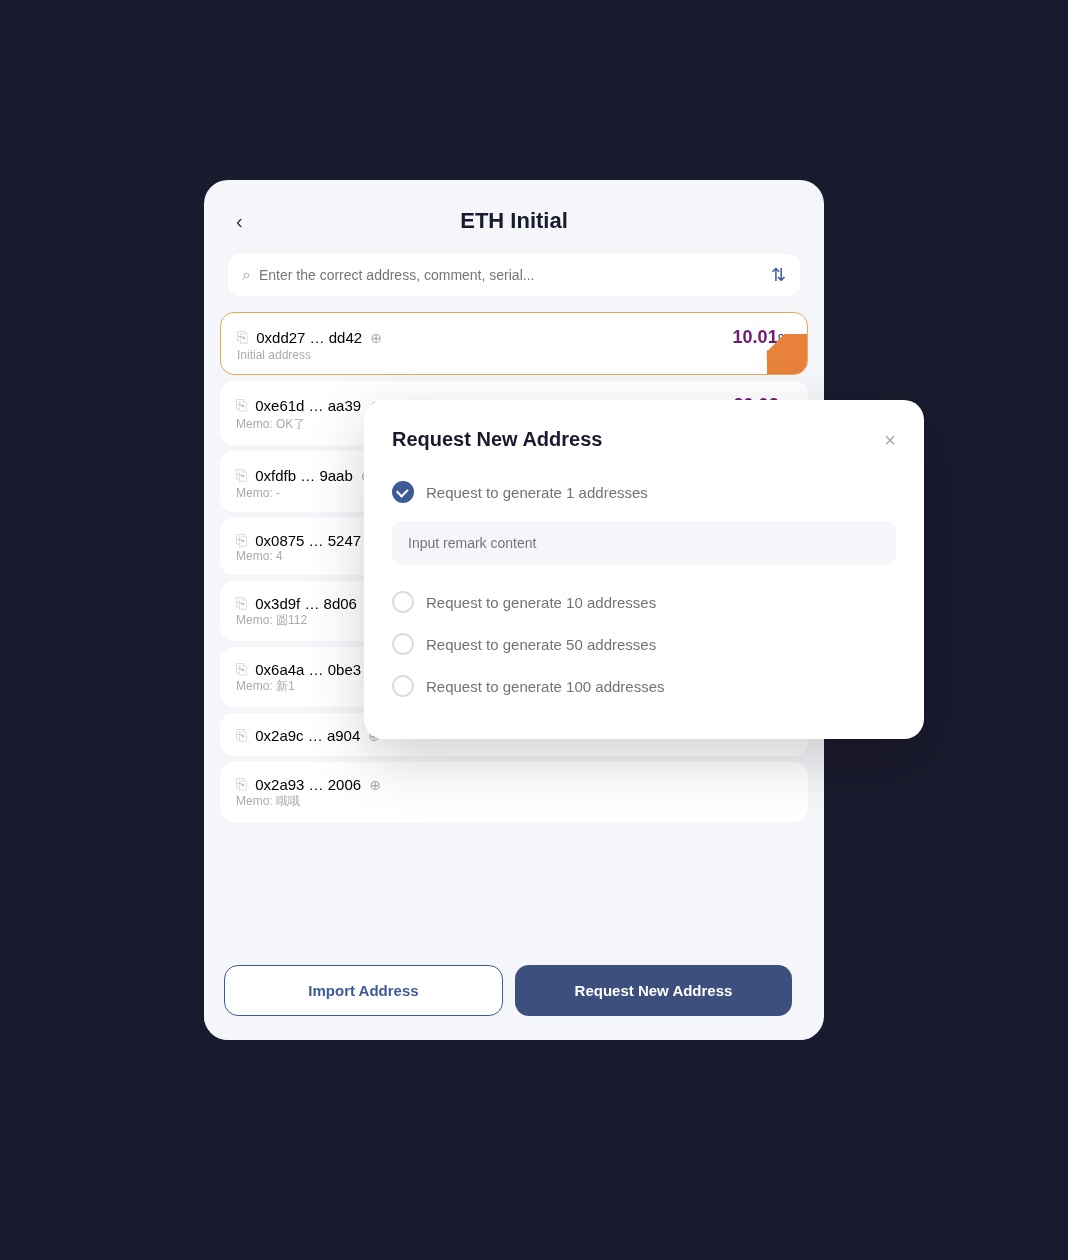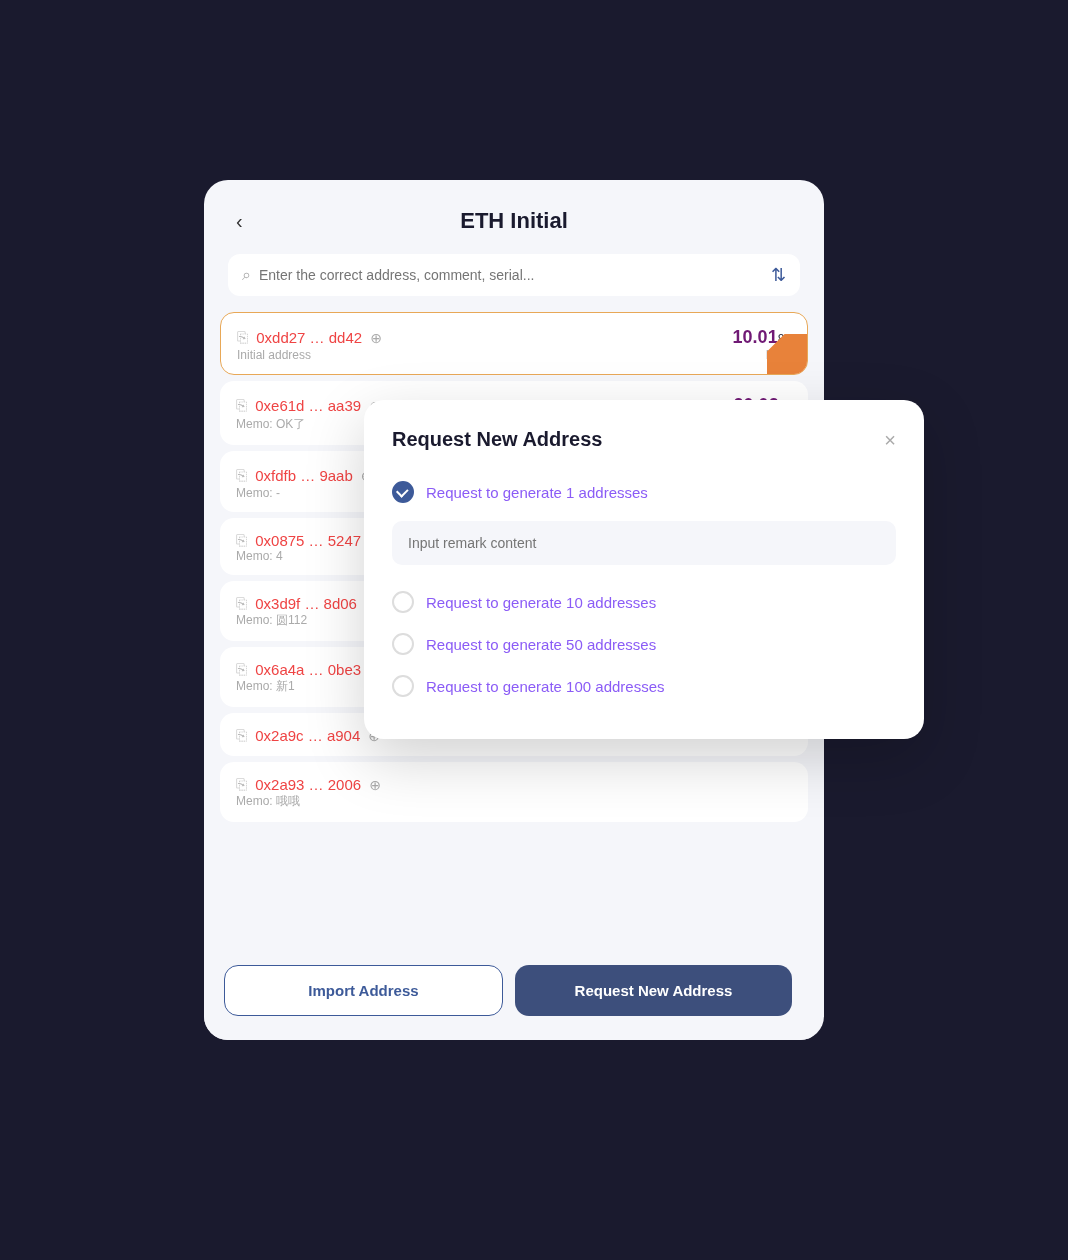--- a/index.html
+++ b/index.html
@@ -123,21 +123,21 @@
 
     .copy-icon {
       color: #bbb;
       font-size: 14px;
       cursor: pointer;
     }
 
     .address-text {
       font-size: 15px;
       font-weight: 500;
-      color: #ef4444;
+      color: #000000;
     }
 
     .search-addr-icon {
       color: #aaa;
       font-size: 14px;
       cursor: pointer;
     }
 
     .amount-wrap {
       text-align: right;
@@ -291,21 +291,21 @@
       width: 8px;
       height: 6px;
       border-left: 2px solid white;
       border-bottom: 2px solid white;
       transform: rotate(-45deg) translateY(-1px);
       display: block;
     }
 
     .radio-label {
       font-size: 15px;
-      color: #8b5cf6;
+      color: #737373;
     }
 
     .remark-input {
       width: 100%;
       background: #f5f6fa;
       border: none;
       border-radius: 10px;
       padding: 14px 16px;
       font-size: 14px;
       color: #999;

